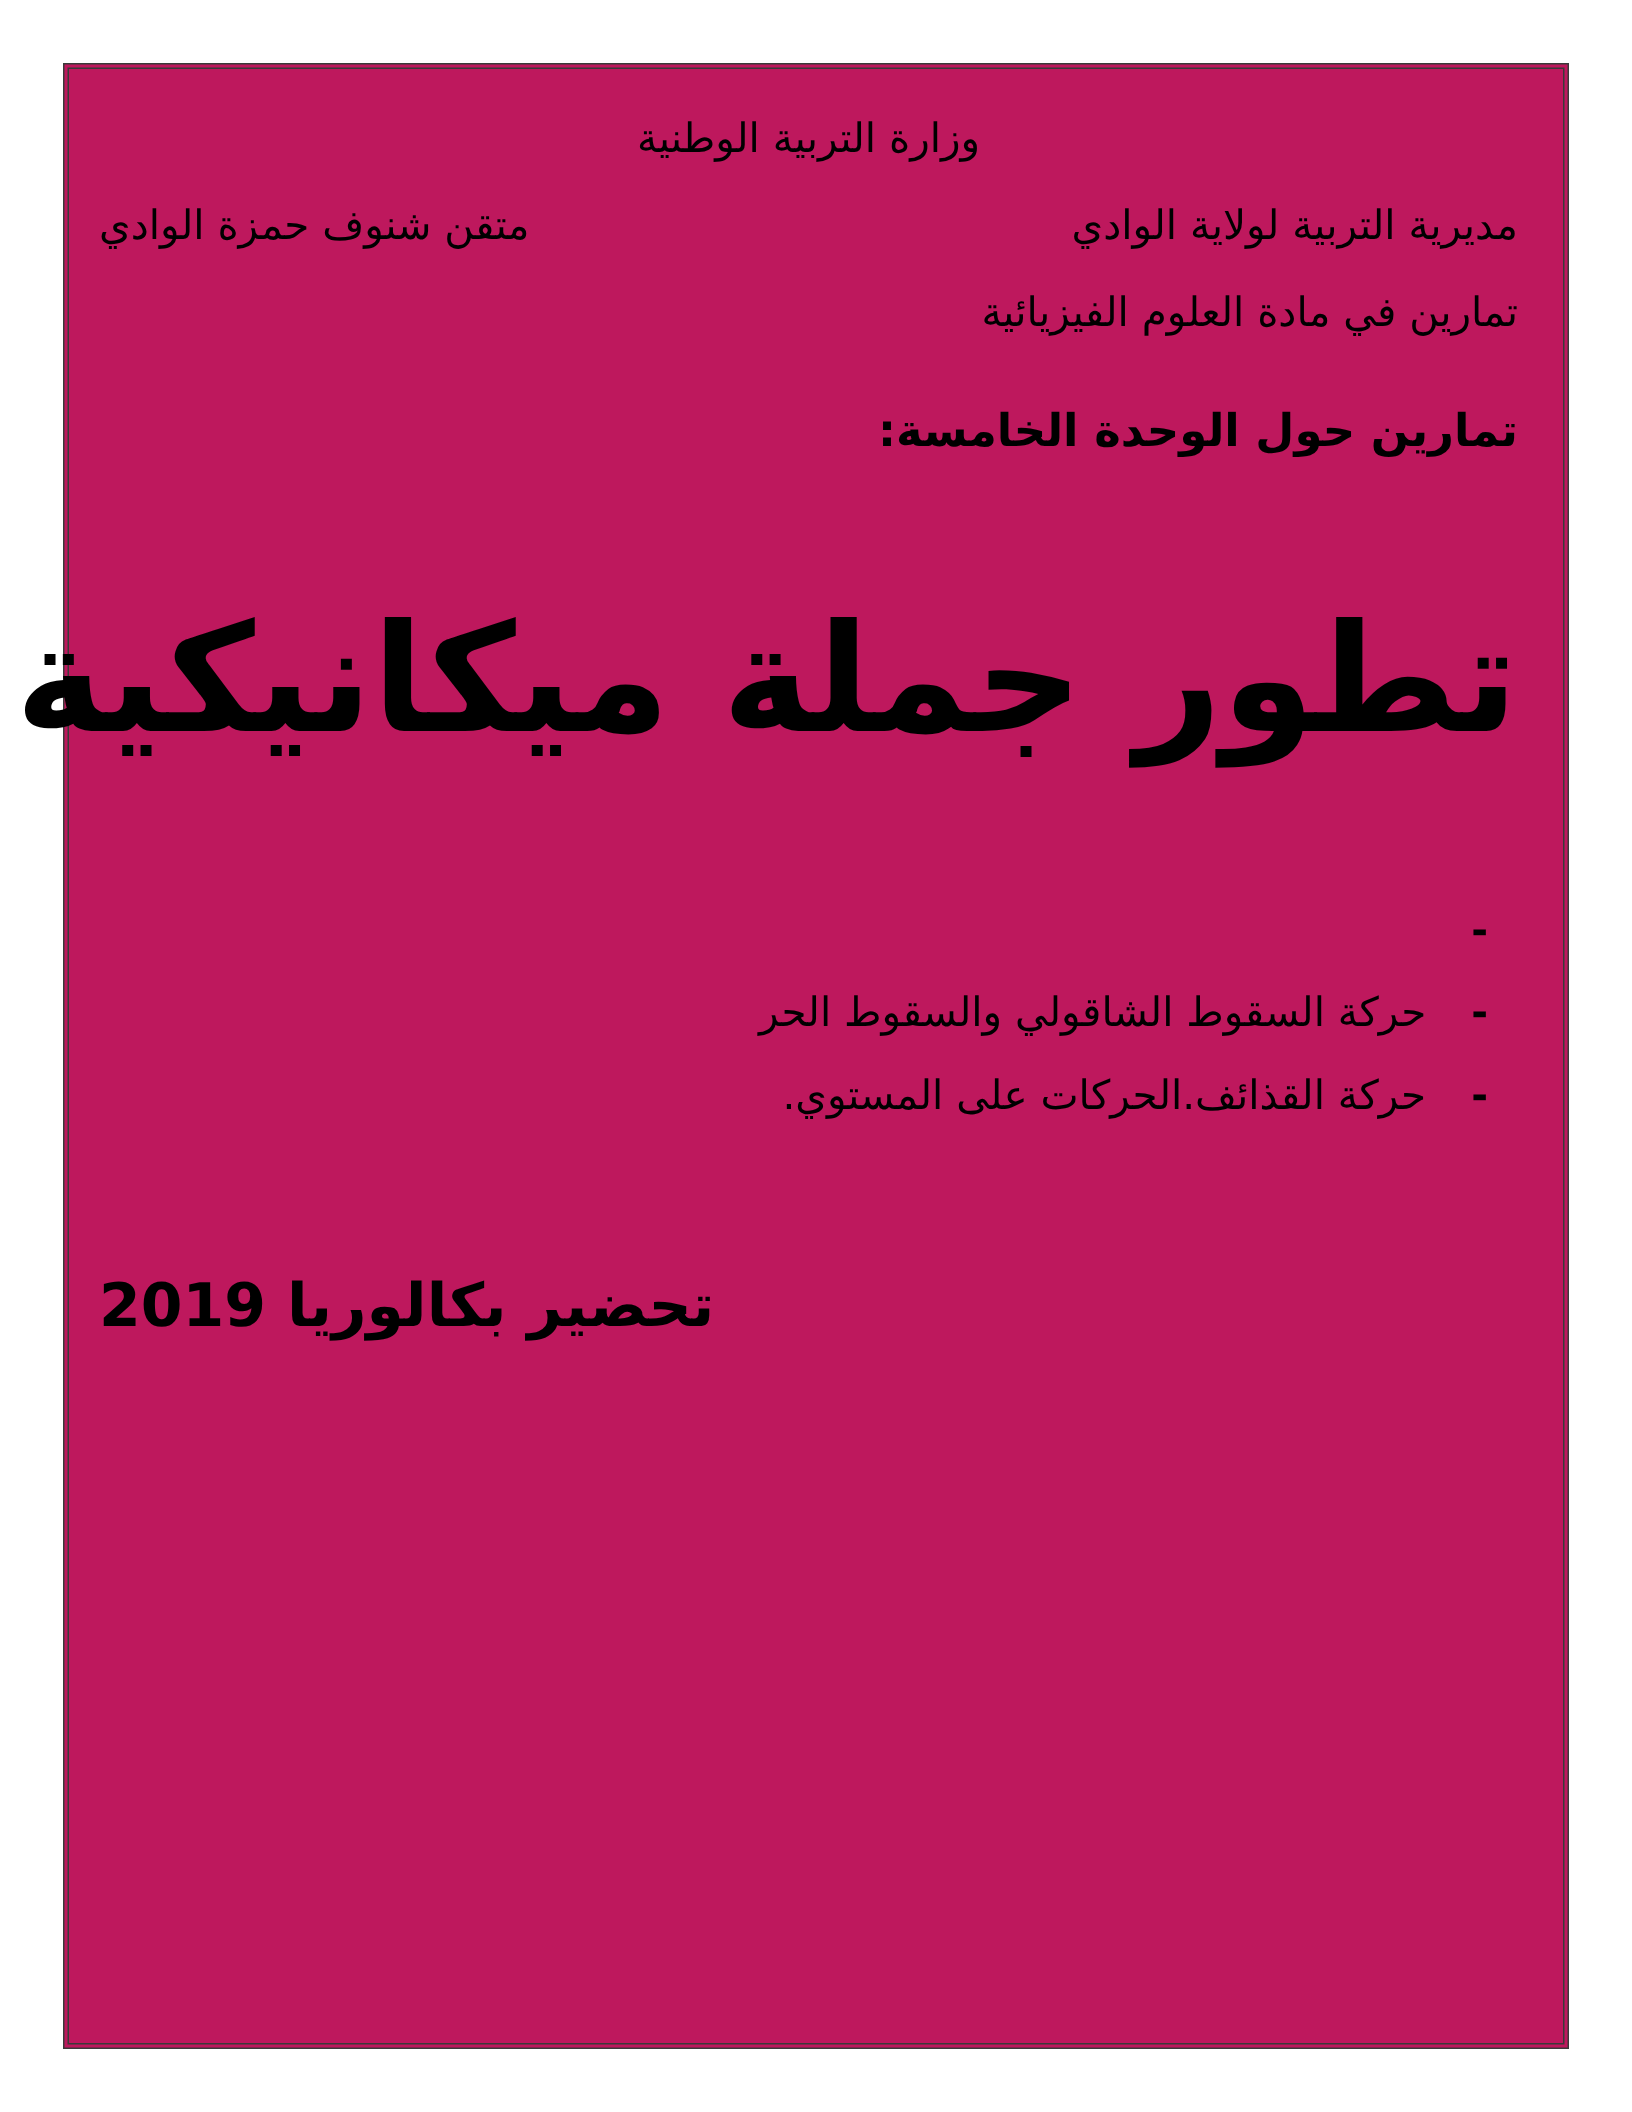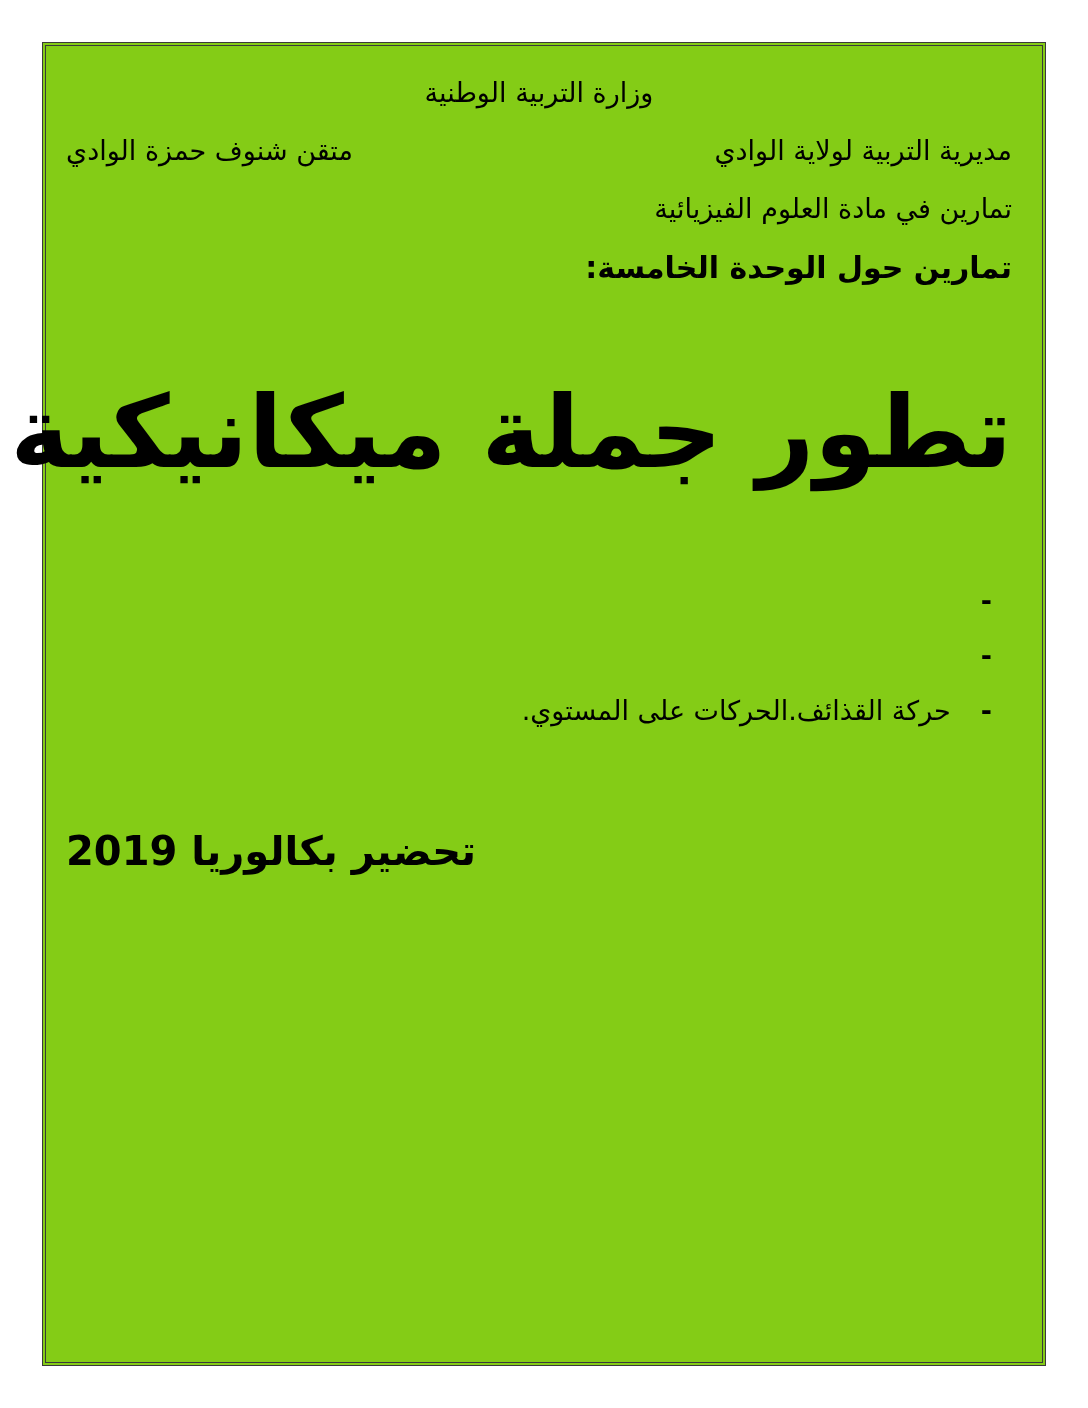--- a/index.html
+++ b/index.html
@@ -17,21 +17,21 @@
     overflow: hidden;
   }
   .page {
     position: absolute;
     left: 42px;
     top: 42px;
     width: 1004px;
     height: 1324px;
     box-sizing: border-box;
     border: 4px double #3a3a3a;
-    background: #84cc16;
+    background: #be185d;
   }
   .content {
     direction: rtl;
     box-sizing: border-box;
     width: 100%;
     height: 100%;
     padding: 28px 30px 20px 20px;
   }
   .line {
     font-size: 27px;
@@ -41,21 +41,21 @@
   .center { text-align: center; }
   .right  { text-align: right; }
   .row {
     display: flex;
     justify-content: space-between;
     align-items: baseline;
     margin-top: 20px;
   }
   .stream-line { margin-top: 20px; }
   .unit-header {
-    margin-top: 18px;
+    margin-top: 38px;
     font-size: 30px;
     line-height: 44px;
     font-weight: bold;
     text-align: right;
   }
   .main-title {
     margin-top: 58px;
     font-size: 100px;
     line-height: 170px;
     font-weight: bold;
@@ -114,20 +114,21 @@
       <div class="unit-header">تمارين حول الوحدة الخامسة:</div>
 
       <div class="main-title">تطور جملة ميكانيكية</div>
 
       <div class="bullet-list">
         <div class="bullet-item">
           <span class="bullet-dash">-</span>
         </div>
         <div class="bullet-item">
           <span class="bullet-dash">-</span>
+          <span>حركة السقوط الشاقولي والسقوط الحر</span>
         </div>
         <div class="bullet-item">
           <span class="bullet-dash">-</span>
           <span>حركة القذائف.الحركات على المستوي.</span>
         </div>
       </div>
 
       <div class="footer-title">تحضير بكالوريا 2019</div>
 
     </div>

